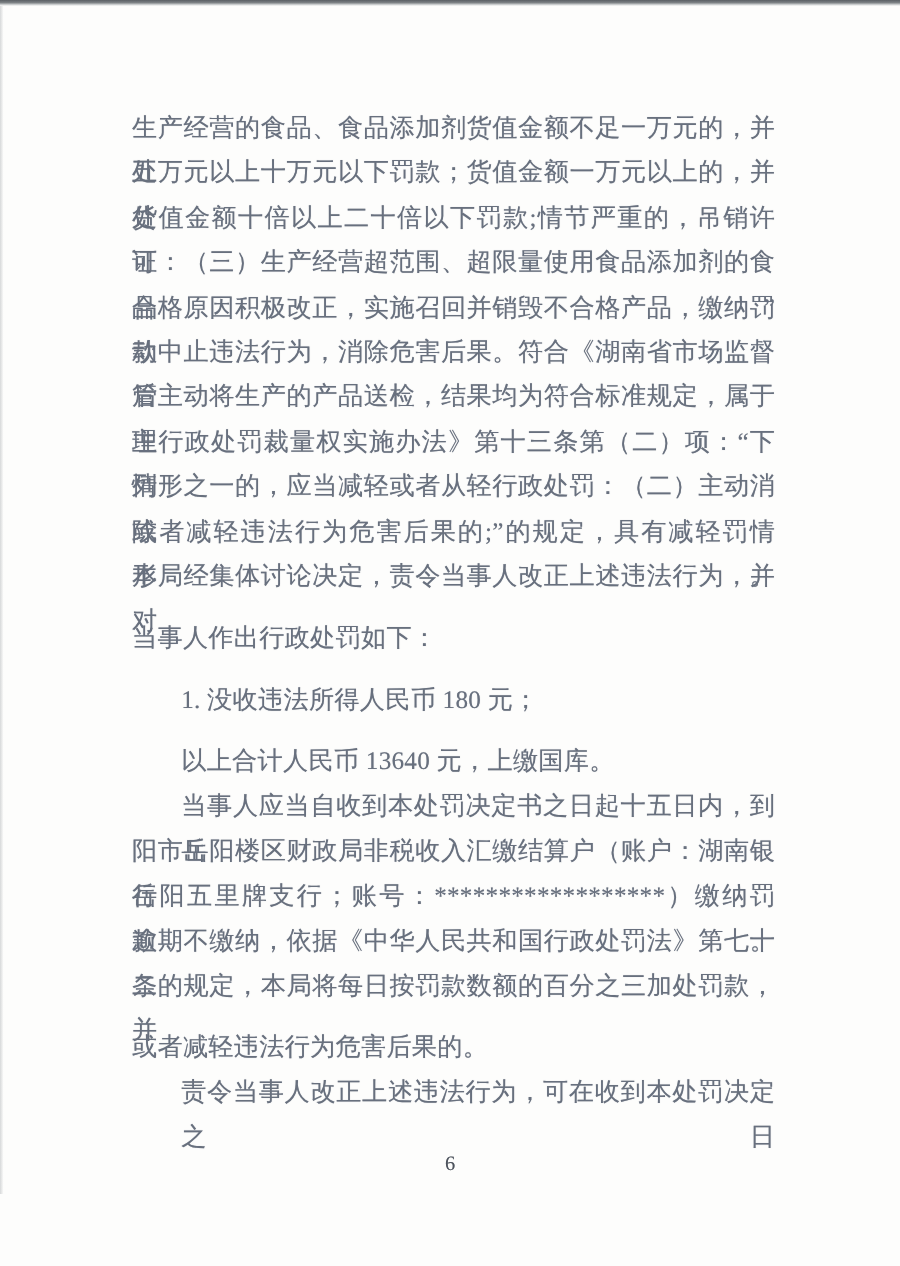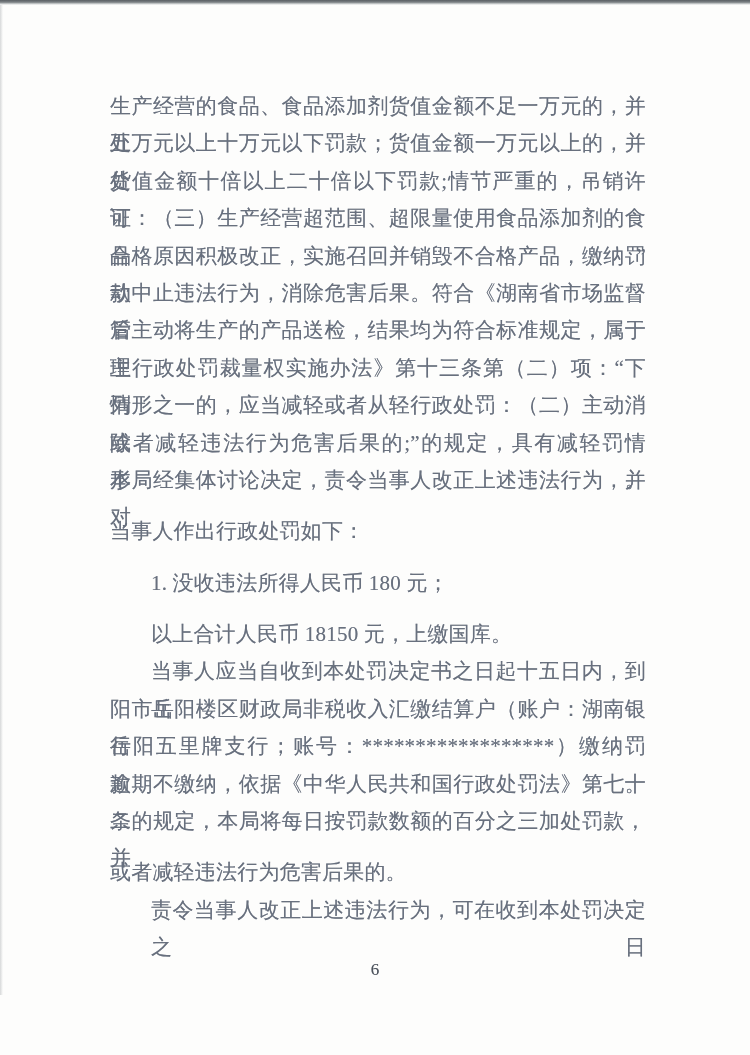--- a/index.html
+++ b/index.html
@@ -105,21 +105,21 @@
 
       <div class="line justify">或者减轻违法行为危害后果的;”的规定，具有减轻罚情形。</div>
 
       <div class="line justify">本局经集体讨论决定，责令当事人改正上述违法行为，并对</div>
 
       <div class="line left">当事人作出行政处罚如下：</div>
 
       <div class="line left indent">1. 没收违法所得人民币 180 元；</div>
 
 
-      <div class="line left indent">以上合计人民币 18150 元，上缴国库。</div>
+      <div class="line left indent">以上合计人民币 13640 元，上缴国库。</div>
 
       <div class="line justify indent">当事人应当自收到本处罚决定书之日起十五日内，到岳</div>
 
       <div class="line justify">阳市岳阳楼区财政局非税收入汇缴结算户（账户：湖南银行</div>
 
       <div class="line justify">岳阳五里牌支行；账号：******************）缴纳罚款。</div>
 
       <div class="line justify">逾期不缴纳，依据《中华人民共和国行政处罚法》第七十二</div>
 
       <div class="line justify">条的规定，本局将每日按罚款数额的百分之三加处罚款，并</div>

